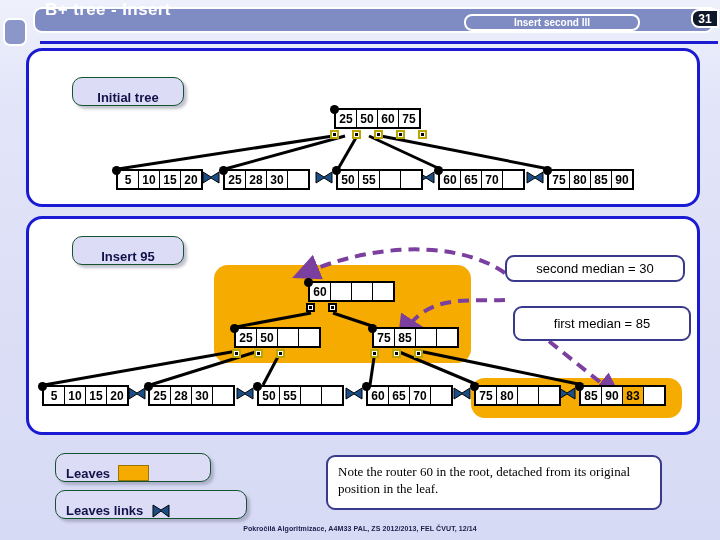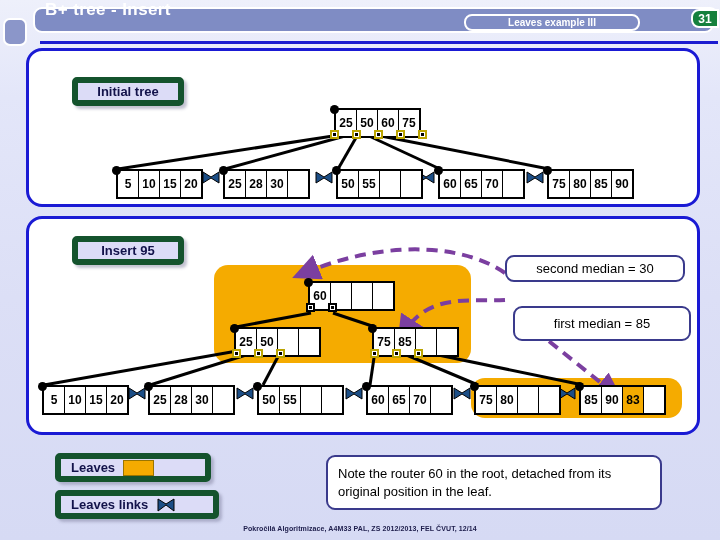--- a/index.html
+++ b/index.html
@@ -65,21 +65,21 @@
   .hdr-sub span {
     font-size: 10px;
     font-weight: bold;
     color: #ffffff;
     white-space: nowrap;
   }
   .hdr-page {
     position: absolute;
     left: 691px; top: 9px;
     width: 28px; height: 19px;
-    background: #15803d;
+    background: #0f172a;
     border: 2px solid #ffffff;
     border-radius: 8px 0 0 8px;
     box-sizing: border-box;
     display: flex;
     align-items: center;
     justify-content: center;
   }
   .hdr-page span {
     font-size: 12px;
     font-weight: bold;
@@ -107,25 +107,25 @@
     border-radius: 16px;
     background: #ffffff;
     box-sizing: border-box;
   }
   #panel-initial { left: 26px; top: 48px; width: 674px; height: 159px; }
   #panel-insert  { left: 26px; top: 216px; width: 674px; height: 219px; }
   
   .lbl {
     position: absolute;
     background: #dcdcf7;
-    border: 6px solid #14532d;
-    border-radius: 5px;
+    border: 1px solid #14532d;
+    border-radius: 10px;
     box-shadow: 3px 3px 3px rgba(120,120,150,0.45);
     display: flex;
-    align-items: center;
+    align-items: flex-end;
     justify-content: center;
     box-sizing: border-box;
   }
   .lbl span {
     font-size: 13px;
     font-weight: bold;
     color: #12124a;
     white-space: nowrap;
   }
   
@@ -143,23 +143,24 @@
     font-size: 13px;
     color: #000000;
     white-space: nowrap;
   }
   .note {
     position: absolute;
     background: #ffffff;
     border: 2px solid #3a3a8c;
     border-radius: 9px;
     box-sizing: border-box;
-    padding: 5px 10px;
-    display: flex;
-    align-items: center;
+    padding: 11px 10px;
+    display: flex;
+    align-items: flex-end;
+    font-family: Liberation Serif, serif;
   }
   .note p {
     margin: 0;
     font-size: 13px;
     color: #000000;
     line-height: 1.32;
     text-align: left;
   }
   
   .blob {
@@ -171,21 +172,21 @@
   .node {
     position: absolute;
     display: flex;
     background: #000000;
     border: 2px solid #000000;
     box-sizing: content-box;
     z-index: 6;
   }
   .cell {
     width: 20px;
-    height: 26px;
+    height: 17px;
     background: #ffffff;
     margin-right: 1px;
     display: flex;
     align-items: center;
     justify-content: center;
     font-size: 12px;
     font-weight: bold;
     color: #000000;
     box-sizing: border-box;
   }
@@ -244,21 +245,21 @@
 </style>
 </head>
 <body>
 
 <div class="bg"></div>
 
 <div class="hdr-white-gap"></div>
 <div class="hdr-bar"></div>
 <div class="hdr-title">B+ tree - Insert</div>
 <div class="hdr-sub">
-  <span>Leaves example III</span>
+  <span>Insert second III</span>
 </div>
 <div class="hdr-page">
   <span>31</span>
 </div>
 <div class="hdr-knob"></div>
 <div class="hdr-rule"></div>
 
 <div class="panel" id="panel-initial"></div>
 
 <div class="lbl" style="left:72px; top:77px; width:112px; height:29px;">
@@ -468,21 +469,21 @@
 </div>
 <div class="callout" style="left:513px; top:306px; width:178px; height:35px;">
   <span>first median = 85</span>
 </div>
 
 <div class="lbl" style="left:55px; top:453px; width:156px; height:29px; justify-content:flex-start; padding-left:10px;">
   <span>Leaves</span>
   <div class="swatch"></div>
 </div>
 
-<div class="lbl" style="left:55px; top:490px; width:164px; height:29px; justify-content:flex-start; padding-left:10px;">
+<div class="lbl" style="left:55px; top:490px; width:192px; height:29px; justify-content:flex-start; padding-left:10px;">
   <span>Leaves links</span>
   <svg width="20" height="14" style="margin-left:8px;">
     <path d="M2,1 L2,13 L10,7 L18,13 L18,1 L10,6 Z" fill="#1c4e86" stroke="#000000" stroke-width="1"></path>
   </svg>
 </div>
 
 <div class="note" style="left:326px; top:455px; width:336px; height:55px;">
   <p>Note the router 60 in the root, detached from its original position in the leaf.</p>
 </div>
 

